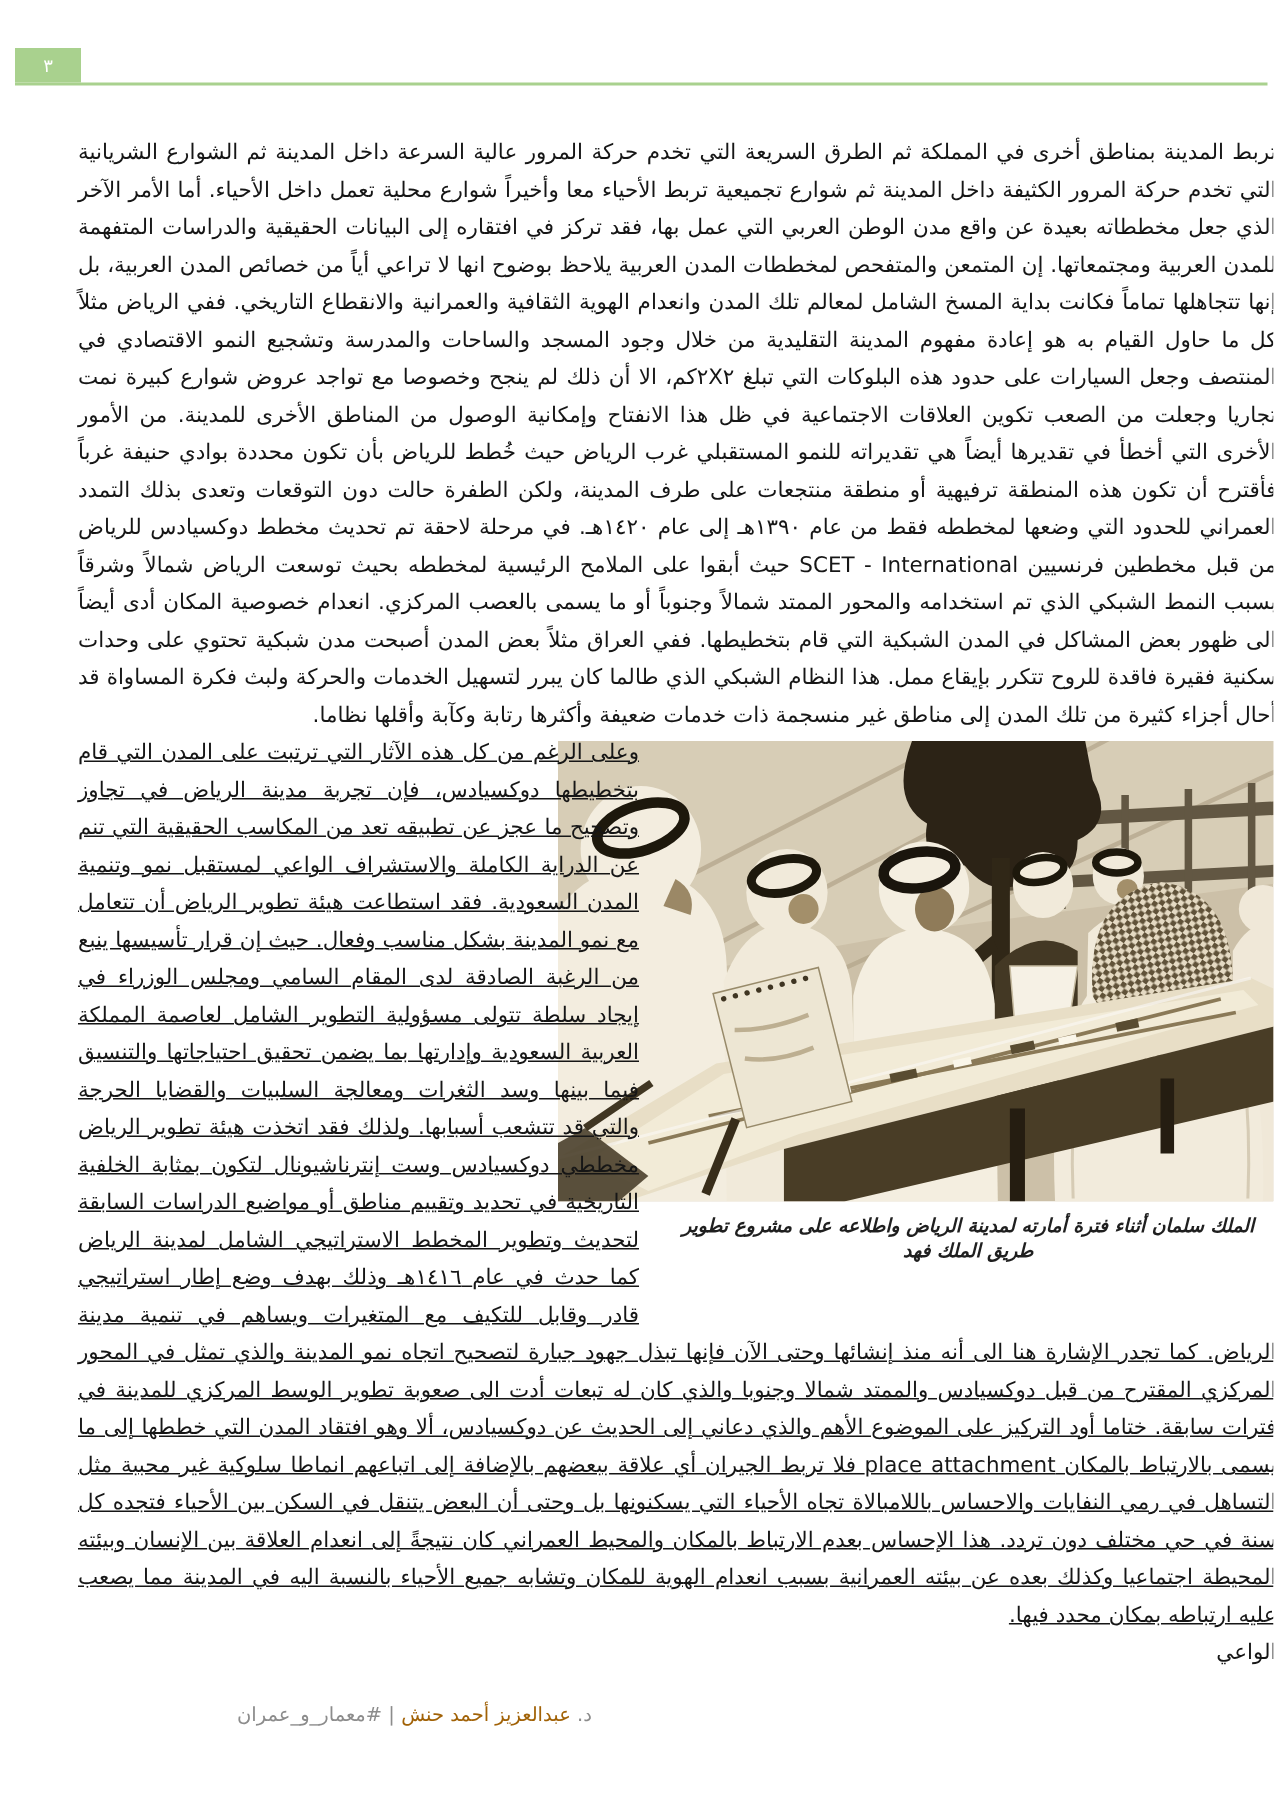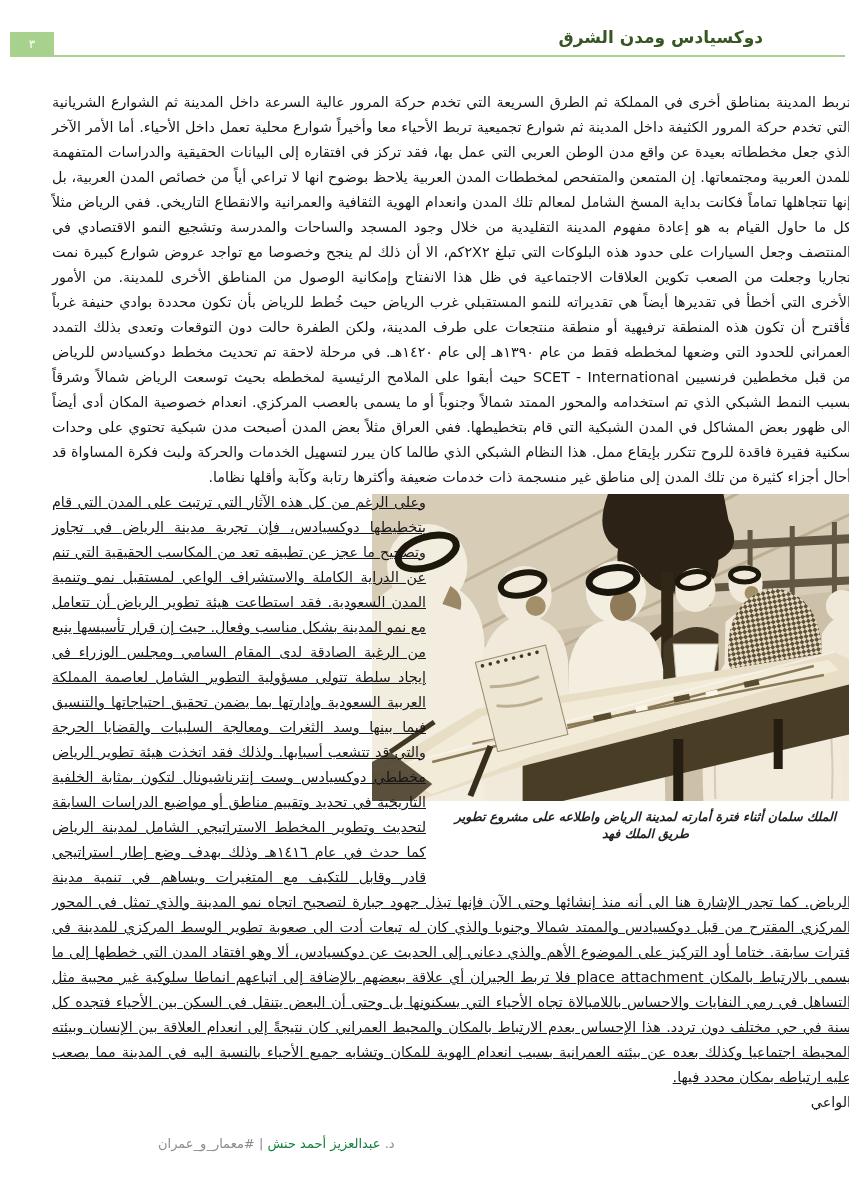--- a/index.html
+++ b/index.html
@@ -33,30 +33,29 @@
   figure.photo-figure svg { display:block; width:479px; height:307px; }
   figcaption {
     margin-top:7px; font-size:12.5px; font-style:italic; font-weight:600;
     text-align:center; color:#1f1f1f; line-height:17px;
   }
   .end-mark { clear:both; margin-top:32px; text-align:right; }
   .footer {
     position:absolute; top:1136px; left:158px; direction:rtl;
     font-size:13px; color:#8c8c8c; white-space:nowrap;
   }
-  .footer .author { color:#15803d; }
+  .footer .author { color:#a16207; }
 </style>
 </head>
 <body>
 
 <div class="page">
 
   <div class="page-number-box">٣</div>
   <div class="header-rule"></div>
-  <div class="page-title">دوكسيادس ومدن الشرق</div>
 
   <div class="content">
 
     <p>تربط المدينة بمناطق أخرى في المملكة ثم الطرق السريعة التي تخدم حركة المرور عالية السرعة داخل المدينة ثم الشوارع الشريانية التي تخدم حركة المرور الكثيفة داخل المدينة ثم شوارع تجميعية تربط الأحياء معا وأخيراً شوارع محلية تعمل داخل الأحياء. أما الأمر الآخر الذي جعل مخططاته بعيدة عن واقع مدن الوطن العربي التي عمل بها، فقد تركز في افتقاره إلى البيانات الحقيقية والدراسات المتفهمة للمدن العربية ومجتمعاتها. إن المتمعن والمتفحص لمخططات المدن العربية يلاحظ بوضوح انها لا تراعي أياً من خصائص المدن العربية، بل إنها تتجاهلها تماماً فكانت بداية المسخ الشامل لمعالم تلك المدن وانعدام الهوية الثقافية والعمرانية والانقطاع التاريخي. ففي الرياض مثلاً كل ما حاول القيام به هو إعادة مفهوم المدينة التقليدية من خلال وجود المسجد والساحات والمدرسة وتشجيع النمو الاقتصادي في المنتصف وجعل السيارات على حدود هذه البلوكات التي تبلغ ٢X٢كم، الا أن ذلك لم ينجح وخصوصا مع تواجد عروض شوارع كبيرة نمت تجاريا وجعلت من الصعب تكوين العلاقات الاجتماعية في ظل هذا الانفتاح وإمكانية الوصول من المناطق الأخرى للمدينة. من الأمور الأخرى التي أخطأ في تقديرها أيضاً هي تقديراته للنمو المستقبلي غرب الرياض حيث خُطط للرياض بأن تكون محددة بوادي حنيفة غرباً فأقترح أن تكون هذه المنطقة ترفيهية أو منطقة منتجعات على طرف المدينة، ولكن الطفرة حالت دون التوقعات وتعدى بذلك التمدد العمراني للحدود التي وضعها لمخططه فقط من عام ١٣٩٠هـ إلى عام ١٤٢٠هـ. في مرحلة لاحقة تم تحديث مخطط دوكسيادس للرياض من قبل مخططين فرنسيين SCET - International حيث أبقوا على الملامح الرئيسية لمخططه بحيث توسعت الرياض شمالاً وشرقاً بسبب النمط الشبكي الذي تم استخدامه والمحور الممتد شمالاً وجنوباً أو ما يسمى بالعصب المركزي. انعدام خصوصية المكان أدى أيضاً الى ظهور بعض المشاكل في المدن الشبكية التي قام بتخطيطها. ففي العراق مثلاً بعض المدن أصبحت مدن شبكية تحتوي على وحدات سكنية فقيرة فاقدة للروح تتكرر بإيقاع ممل. هذا النظام الشبكي الذي طالما كان يبرر لتسهيل الخدمات والحركة ولبث فكرة المساواة قد أحال أجزاء كثيرة من تلك المدن إلى مناطق غير منسجمة ذات خدمات ضعيفة وأكثرها رتابة وكآبة وأقلها نظاما.</p>
 
     <figure class="photo-figure">
       <svg viewBox="0 0 477 307" xmlns="http://www.w3.org/2000/svg" preserveAspectRatio="none">
         <defs>
           <pattern id="kf" width="7" height="7" patternUnits="userSpaceOnUse" patternTransform="rotate(35)">
             <rect width="7" height="7" fill="#e9e0ca"></rect>

